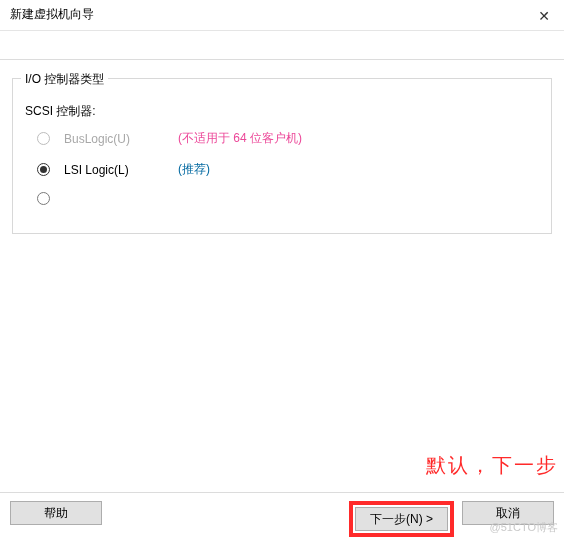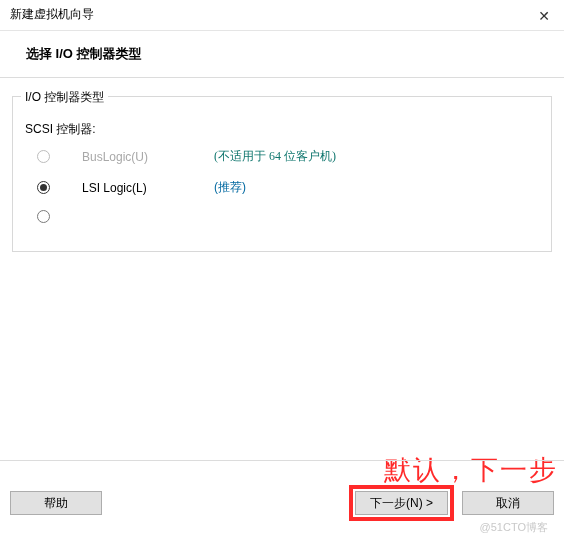--- a/index.html
+++ b/index.html
@@ -44,58 +44,58 @@
     top: -8px; left: 8px;
     background: #fff;
     padding: 0 4px;
     font-size: 12px;
   }
   .subheading { margin: 14px 0 10px 2px; }
   .radio-row {
     display: flex;
     align-items: center;
     margin: 0 0 14px 14px;
-    gap: 32px;
+    gap: 14px;
   }
   .radio {
     width: 13px; height: 13px;
     border-radius: 50%;
     border: 1px solid #7a7a7a;
     display: inline-flex;
     align-items: center; justify-content: center;
     flex-shrink: 0;
   }
   .radio.disabled { border-color: #bdbdbd; }
   .radio.checked { border-color: #333; }
   .radio.checked::after {
     content: "";
     width: 7px; height: 7px;
     border-radius: 50%;
     background: #333;
   }
   .radio-label { min-width: 100px; }
   .radio-label.disabled { color: #a8a8a8; }
   .radio-hint { color: #0369a1; }
-  .radio-hint.disabled { color: #0f766e; font-family: Liberation Serif, serif; }
+  .radio-hint.disabled { color: #ec4899; }
   .annotation {
     position: absolute;
     right: 6px;
     top: 452px;
     color: #ff2a2a;
-    font-size: 27px;
+    font-size: 20px;
     letter-spacing: 2px;
     white-space: nowrap;
   }
   .button-bar {
     position: absolute;
     left: 0; right: 0; bottom: 0;
     border-top: 1px solid #dcdcdc;
-    padding: 24px 10px;
+    padding: 8px 10px;
     display: flex;
-    align-items: center;
+    align-items: flex-start;
     gap: 8px;
   }
   .btn {
     height: 24px;
     padding: 0 14px;
     border: 1px solid #adadad;
     background: #e1e1e1;
     font-size: 12px;
     display: inline-flex;
     align-items: center;
@@ -105,36 +105,35 @@
   .btn-help { min-width: 92px; }
   .spacer { flex: 1; }
   .next-wrap {
     border: 4px solid #ff2a2a;
     padding: 2px;
     display: inline-flex;
     margin-left: 8px;
   }
   .watermark {
     position: absolute;
-    right: 16px; bottom: 10px;
+    right: 6px; bottom: 10px;
     color: #c9c9c9;
     font-size: 11px;
     pointer-events: none;
   }
 </style>
 </head>
 <body>
 
 <div class="titlebar">
   <span>新建虚拟机向导</span>
   <span class="close-icon">✕</span>
 </div>
 
 <div class="header-block">
-  <div class="header-title">选择 I/O 控制器类型</div>
 </div>
 
 <div class="fieldset-wrap">
   <div class="group-border">
     <span class="group-legend">I/O 控制器类型</span>
 
     <div class="subheading">SCSI 控制器:</div>
 
     <div class="radio-row">
       <span class="radio disabled"></span>

